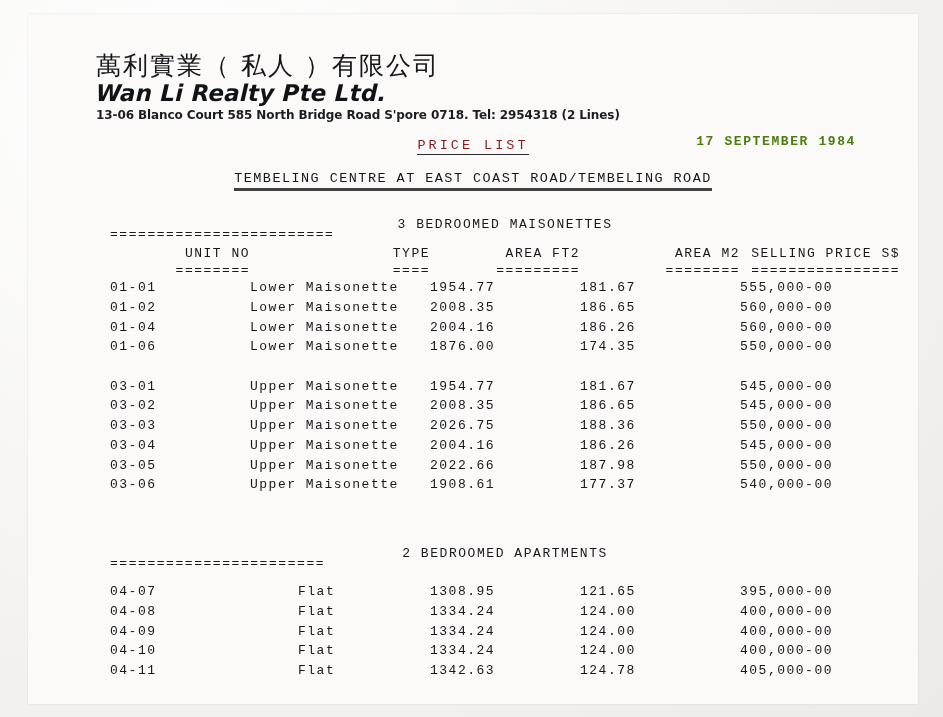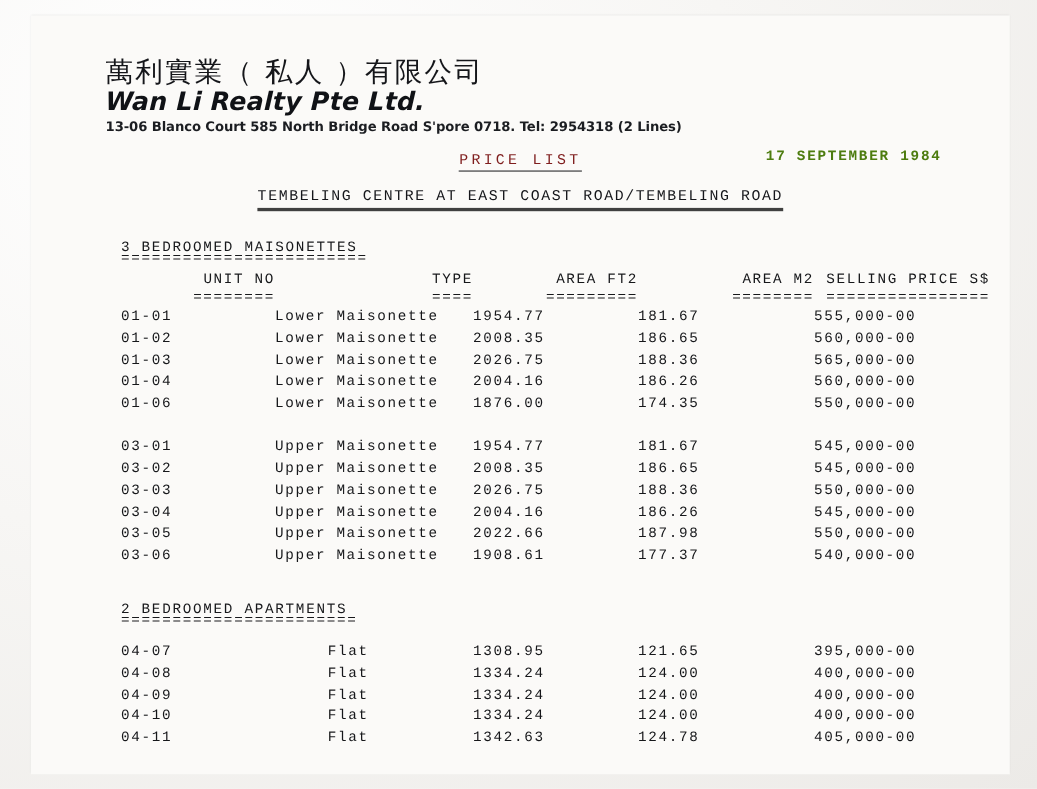--- a/index.html
+++ b/index.html
@@ -113,20 +113,21 @@
   .section {
     position: absolute;
     left: 82px;
     width: 790px;
   }
   .section-heading {
     font-size: 13px;
     letter-spacing: 1.55px;
     color: #17181b;
     white-space: nowrap;
+    text-align: center;
   }
   .underline-dash {
     font-size: 13px;
     letter-spacing: 1.55px;
     color: #17181b;
     margin-top: -5px;
     white-space: nowrap;
     overflow: hidden;
   }
   table.pricetable {
@@ -223,27 +224,20 @@
               <td class="price-cell">555,000-00</td>
             </tr>
           <tr>
               <td>01-02</td>
               <td class="indent-type">Lower Maisonette</td>
               <td>2008.35</td>
               <td>186.65</td>
               <td class="price-cell">560,000-00</td>
             </tr>
           <tr>
-              <td>01-03</td>
-              <td class="indent-type">Lower Maisonette</td>
-              <td>2026.75</td>
-              <td>188.36</td>
-              <td class="price-cell">565,000-00</td>
-            </tr>
-          <tr>
               <td>01-04</td>
               <td class="indent-type">Lower Maisonette</td>
               <td>2004.16</td>
               <td>186.26</td>
               <td class="price-cell">560,000-00</td>
             </tr>
           <tr>
               <td>01-06</td>
               <td class="indent-type">Lower Maisonette</td>
               <td>1876.00</td>

